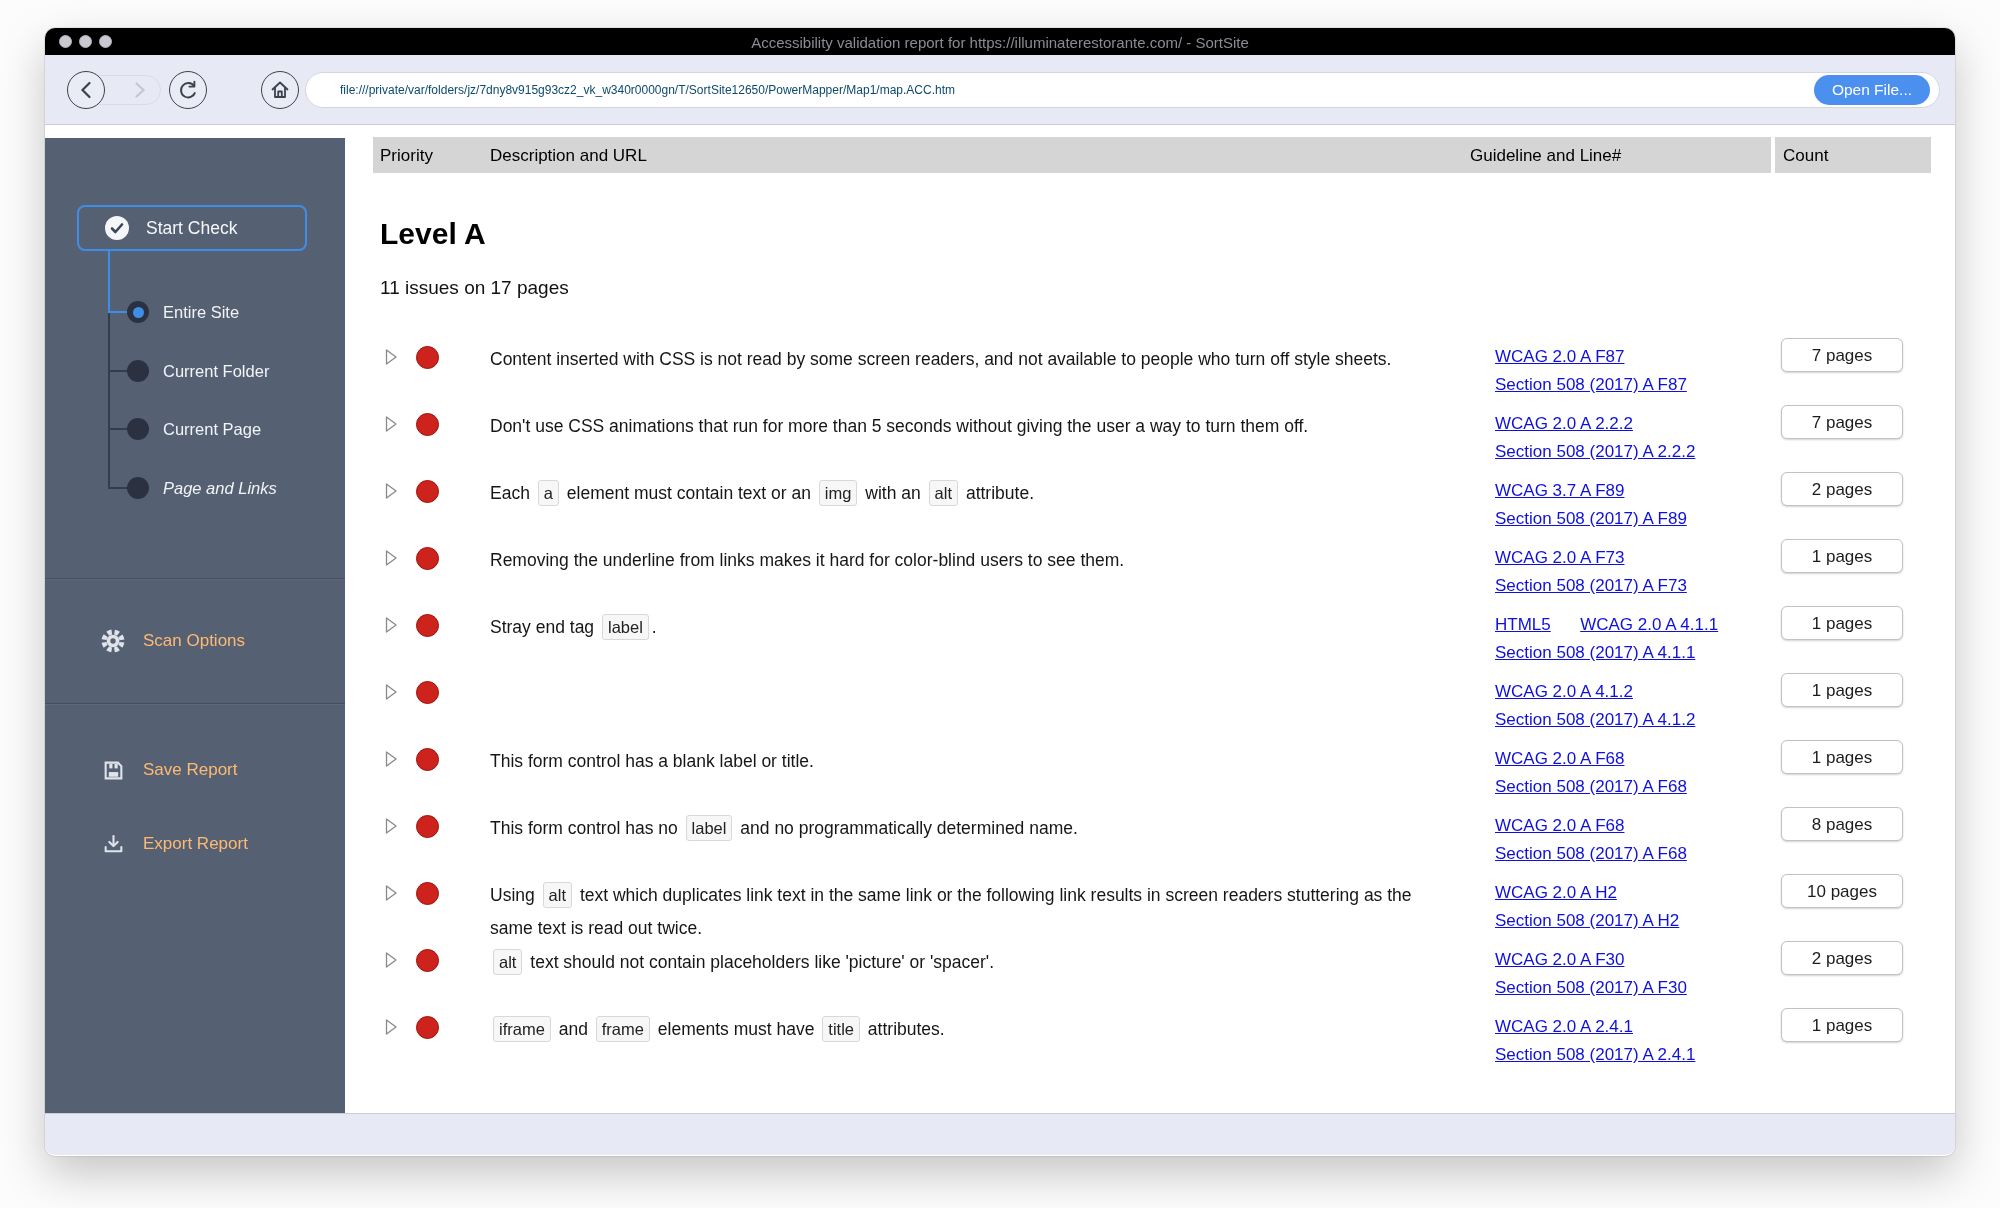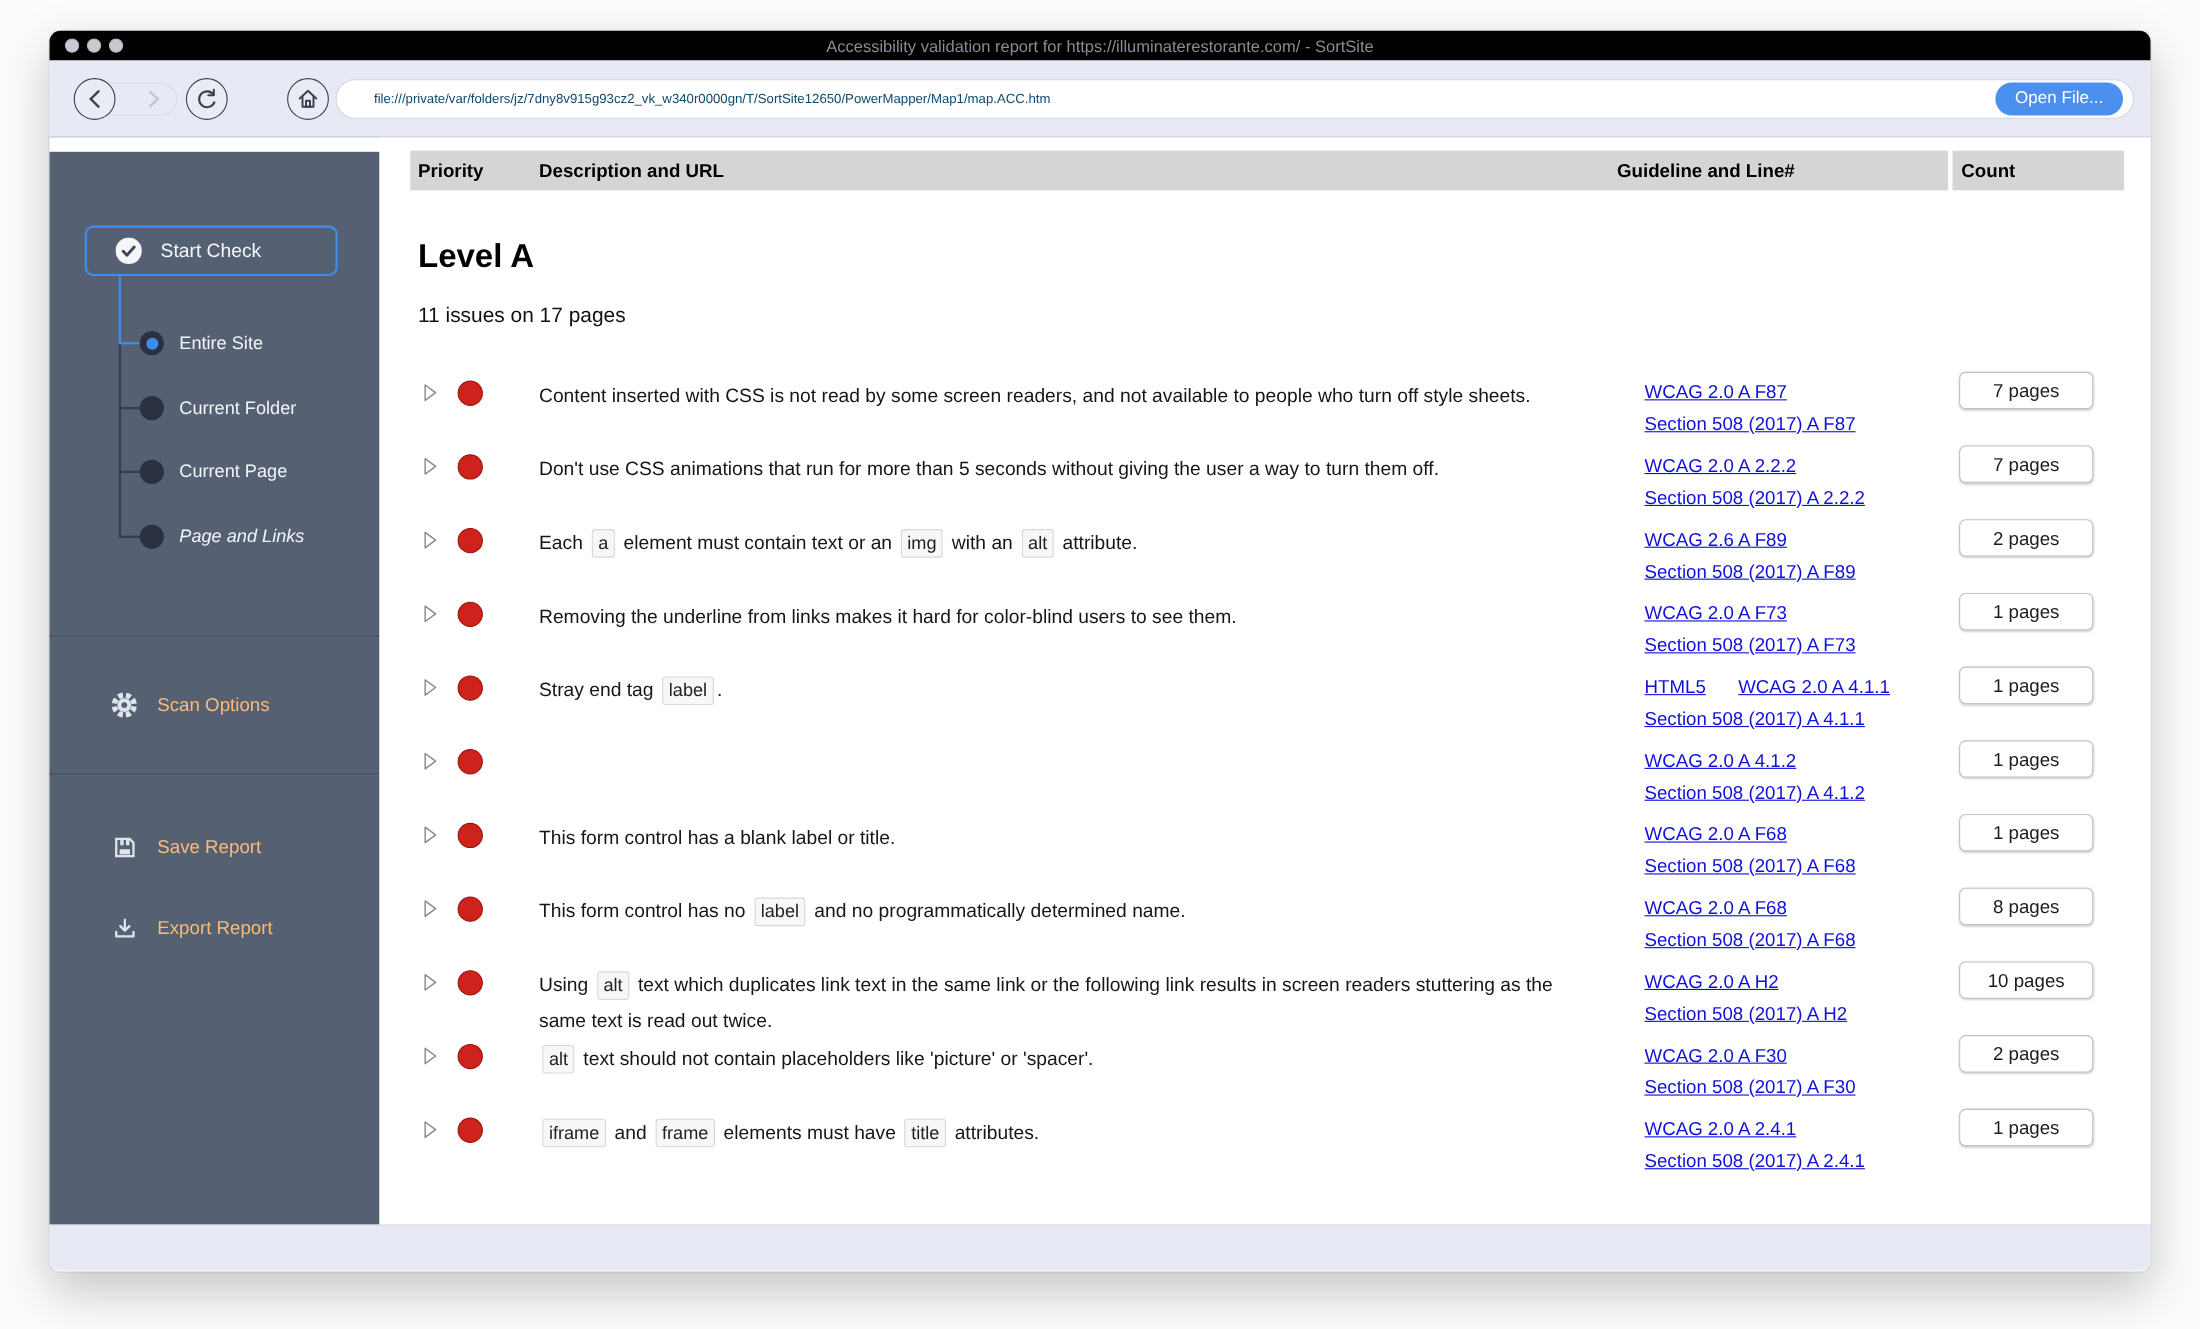--- a/index.html
+++ b/index.html
@@ -60,21 +60,21 @@
   .d1{top:440px;} .d2{top:565px;}
   .side-action{position:absolute;left:0;width:100%;height:26px;cursor:pointer;}
   .side-action .aicon{position:absolute;left:55px;top:0;width:26px;height:26px;display:flex;align-items:center;justify-content:center;}
   .side-action .albl{position:absolute;left:98px;top:0;line-height:26px;color:#fdba74;font-size:17px;white-space:nowrap;}
   .act-scan{top:490px;} .act-save{top:619px;} .act-export{top:693px;}
 
   
   .hdr-block{position:absolute;top:12px;height:36px;background:#d5d5d5;}
   .hdr-left{left:28px;width:1398px;}
   .hdr-count{left:1430px;width:156px;}
-  .hdr-label{position:absolute;top:12px;height:36px;line-height:37px;font-weight:bold;
+  .hdr-label{position:absolute;top:12px;height:36px;line-height:37px;font-weight:normal;
     font-size:17px;color:#000;z-index:2;white-space:nowrap;}
   .hl-priority{left:35px;} .hl-desc{left:145px;} .hl-guide{left:1125px;} .hl-count{left:1438px;}
 
   .section-title{position:absolute;left:35px;top:92px;font-size:30px;font-weight:bold;color:#000;margin:0;}
   .summary{position:absolute;left:35px;top:152px;font-size:19px;color:#111;}
 
   #rows{position:absolute;left:0;top:218px;right:0;}
   .row{position:relative;height:67px;}
   .disclosure{position:absolute;left:40px;top:5px;cursor:pointer;}
   .pdot{position:absolute;left:71px;top:3px;width:23px;height:23px;border-radius:50%;
@@ -258,21 +258,21 @@
 
   <div class="row">
     <span class="disclosure">
       <svg width="13" height="18" viewBox="0 0 13 18">
                 <path d="M1.5 2 L11 9 L1.5 16 Z" fill="#fdfdfd" stroke="#8a8a8a" stroke-width="1.3" stroke-linejoin="round"></path>
               </svg>
     </span>
     <span class="pdot"></span>
     <div class="desc">Each <span class="code">a</span> element must contain text or an <span class="code">img</span> with an <span class="code">alt</span> attribute.</div>
     <div class="glinks">
-              <div class="link-line"><a href="#" class="glink">WCAG 2.6 A F89</a></div>
+              <div class="link-line"><a href="#" class="glink">WCAG 3.7 A F89</a></div>
               <div class="link-line"><a href="#" class="glink">Section 508 (2017) A F89</a></div>
             </div>
     <div class="countcol">
       <span class="count-box">2 pages</span>
     </div>
   </div>
 
   <div class="row">
     <span class="disclosure">
       <svg width="13" height="18" viewBox="0 0 13 18">

